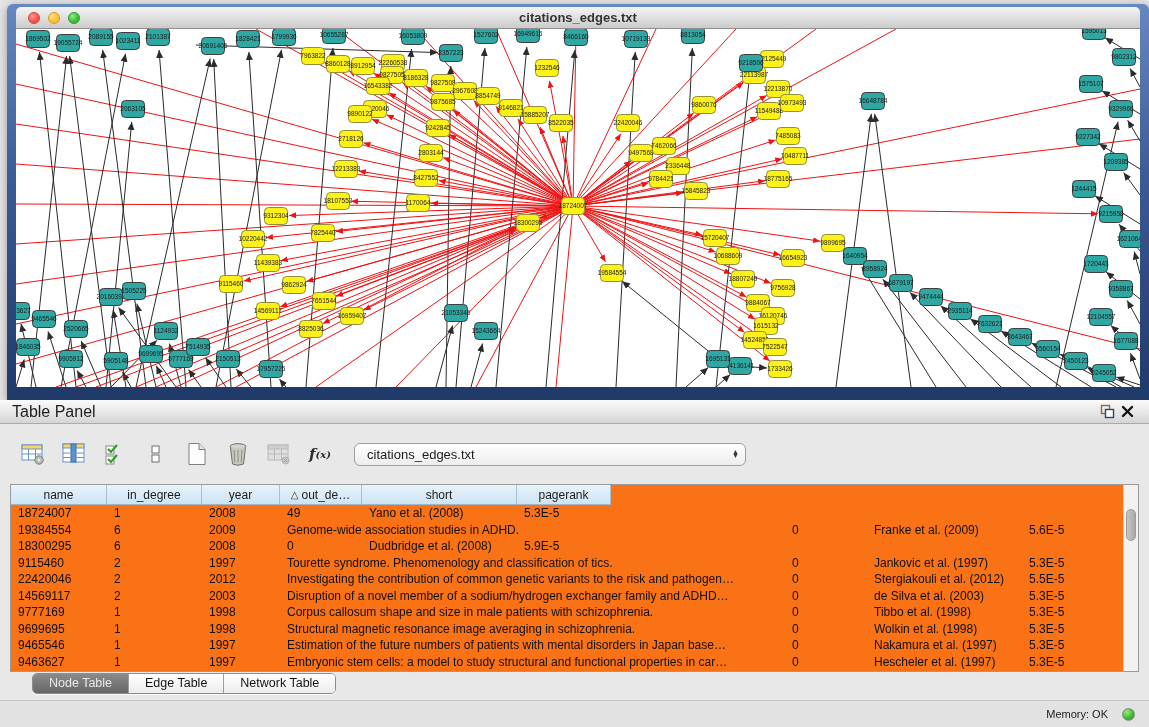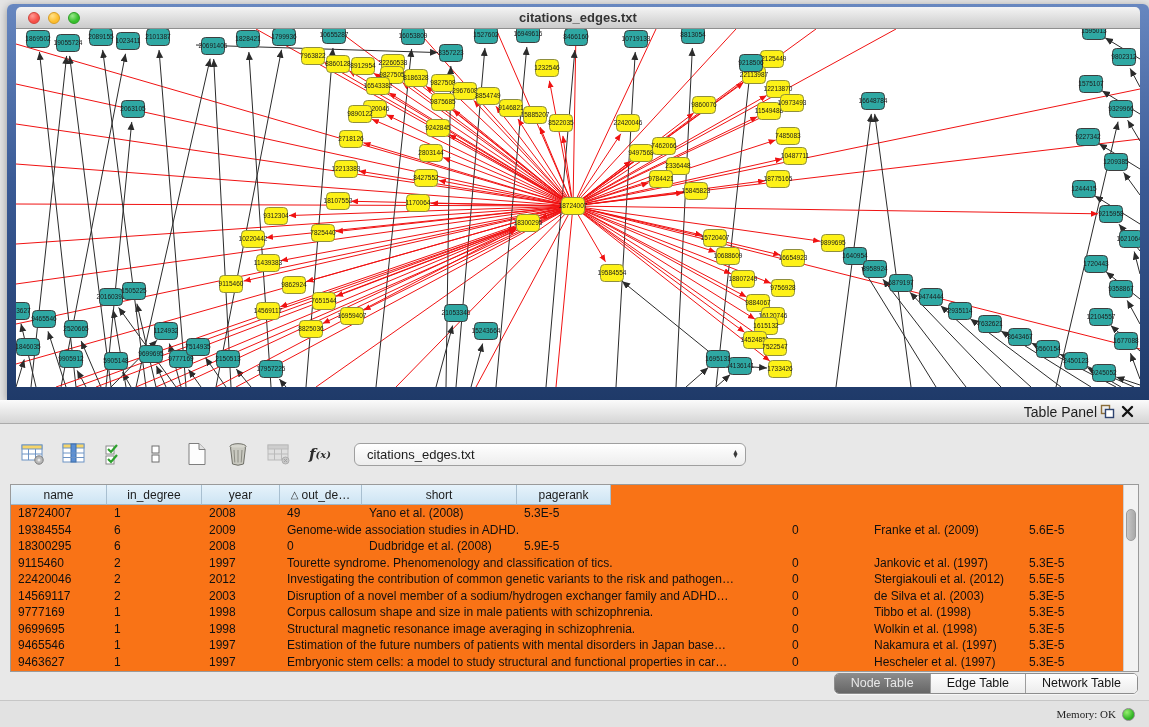--- a/index.html
+++ b/index.html
@@ -43,21 +43,21 @@
   
   .table-panel{
     position:absolute;left:0;top:400px;width:1149px;height:300px;
     background:#e8e8e8;box-sizing:border-box;
   }
   .panel-header{
     height:24px;background:linear-gradient(#fbfbfb,#d5d5d5);
     border-bottom:1px solid #ababab;
     display:flex;align-items:center;padding:0 12px;box-sizing:border-box;
   }
-  .panel-title{font-size:14px;color:#1e1e1e;flex:1;text-align:right;}
+  .panel-title{font-size:16px;color:#1e1e1e;flex:1;}
   .panel-btn{display:flex;align-items:center;justify-content:center;width:20px;height:18px;cursor:default;}
   .toolbar{
     height:60px;display:flex;align-items:center;gap:15px;padding-left:20px;
   }
   .tool-icon{width:26px;height:26px;display:flex;align-items:center;justify-content:center;}
   .fx{font-family:"DejaVu Serif",serif;font-style:italic;font-weight:bold;font-size:15px;color:#2c2c2c;}
   .fx small{font-size:10px;}
   .combo{
     width:392px;height:23px;margin-left:6px;
     background:linear-gradient(#ffffff,#ededed);
@@ -87,41 +87,41 @@
   }
   .vscroll{
     position:absolute;right:0;top:0;bottom:0;width:15px;
     background:#f2f2f2;border-left:1px solid #cfcfcf;box-sizing:border-box;
   }
   .vthumb{
     position:absolute;left:2px;top:24px;width:10px;height:32px;border-radius:5px;
     background:linear-gradient(90deg,#c7c7c7,#a9a9a9);border:1px solid #9b9b9b;box-sizing:border-box;
   }
   .tabs-row{
-    position:absolute;left:0;right:11px;bottom:6px;display:flex;justify-content:flex-end;
+    position:absolute;left:0;right:11px;bottom:6px;display:flex;justify-content:flex-start;padding-left:32px;
   }
   .seg-control{
     display:flex;border:1px solid #8d8d8d;border-radius:5px;overflow:hidden;
     background:#fff;box-shadow:0 1px 1px rgba(255,255,255,.7);
   }
   .seg{
     padding:2px 16px 3px 16px;font-size:12.5px;color:#141414;
     background:linear-gradient(#ffffff,#ececec);border-left:1px solid #9d9d9d;
   }
   .seg:first-child{border-left:none;}
   .seg.active{
     background:linear-gradient(#8b8b8b,#666666);color:#e8e8e8;
   }
   
   .statusbar{
     position:absolute;left:0;bottom:0;width:1149px;height:27px;background:#e2e2e2;
     border-top:1px solid #c6c6c6;box-sizing:border-box;
     display:flex;align-items:center;justify-content:flex-end;padding-right:14px;
   }
-  .memory-chip{display:flex;align-items:center;gap:6px;font-size:11px;color:#222;font-family:Liberation Serif, serif;}
+  .memory-chip{display:flex;align-items:center;gap:14px;font-size:11px;color:#222;}
   .memory-dot{
     width:13px;height:13px;border-radius:50%;box-sizing:border-box;
     background:radial-gradient(circle at 35% 30%,#97ef6f,#2fb324 65%);border:1px solid #8a8a8a;
   }
 </style>
 </head>
 <body>
 
 <div class="net-window">
   <div class="titlebar">

